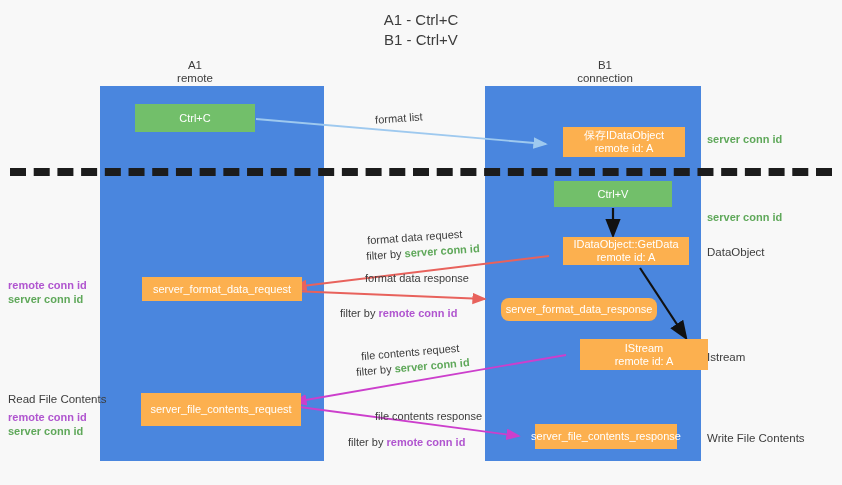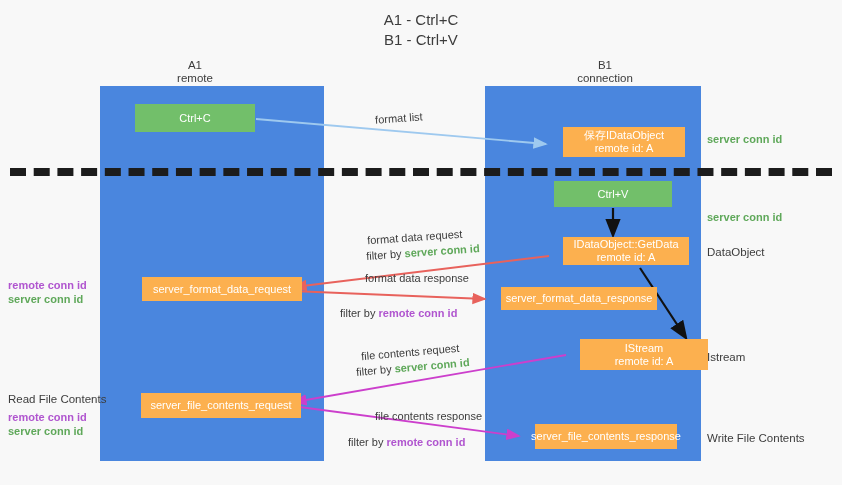--- a/index.html
+++ b/index.html
@@ -48,22 +48,22 @@
   .node.green{background:#72bf6a;}
   .node.orange{background:#fcb04f;margin-left:12px;}
   .node .l2{font-size:11px;line-height:13px;}
 
   #n-ctrlc{left:135px;top:104px;width:120px;height:28px;}
   #n-save-ido{left:551px;top:127px;width:122px;height:30px;}
   #n-ctrlv{left:554px;top:181px;width:118px;height:26px;}
   #n-getdata{left:551px;top:237px;width:126px;height:28px;}
   #n-istream{left:568px;top:339px;width:128px;height:31px;}
   #n-fmt-req{left:130px;top:277px;width:160px;height:24px;}
-  #n-fmt-resp{left:489px;top:287px;width:156px;height:23px;}
-  #n-file-req{left:129px;top:393px;width:160px;height:25px;}
+  #n-fmt-resp{left:489px;top:298px;width:156px;height:23px;border-radius:8px;}
+  #n-file-req{left:129px;top:393px;width:160px;height:33px;}
   #n-file-resp{left:523px;top:424px;width:142px;height:25px;}
 
   
   .ann{font-size:11px;line-height:14px;}
   .green-t{color:#5fa85a;font-weight:bold;}
   .purple-t{color:#b055cf;font-weight:bold;}
   .plain-t{color:#3c3c3c;}
   .bold-plain{color:#3c3c3c;}
 
   #ann-srv1{left:707px;top:132px;}

